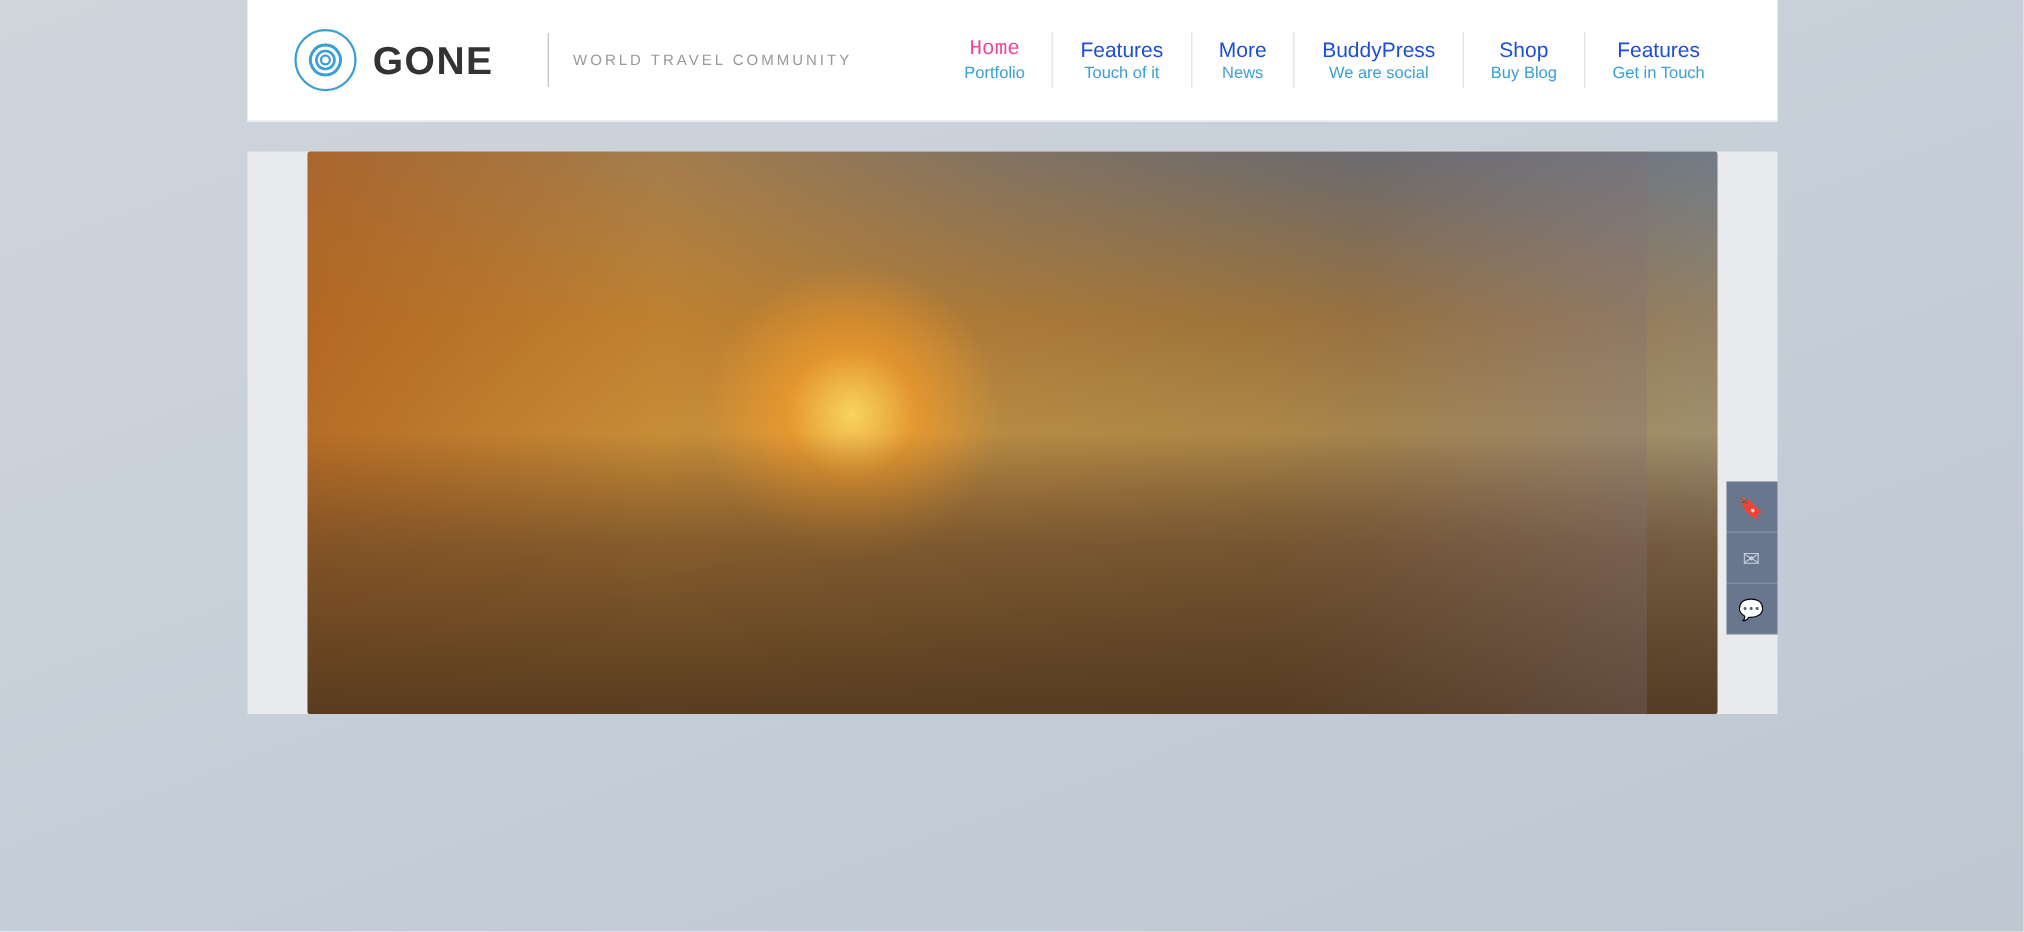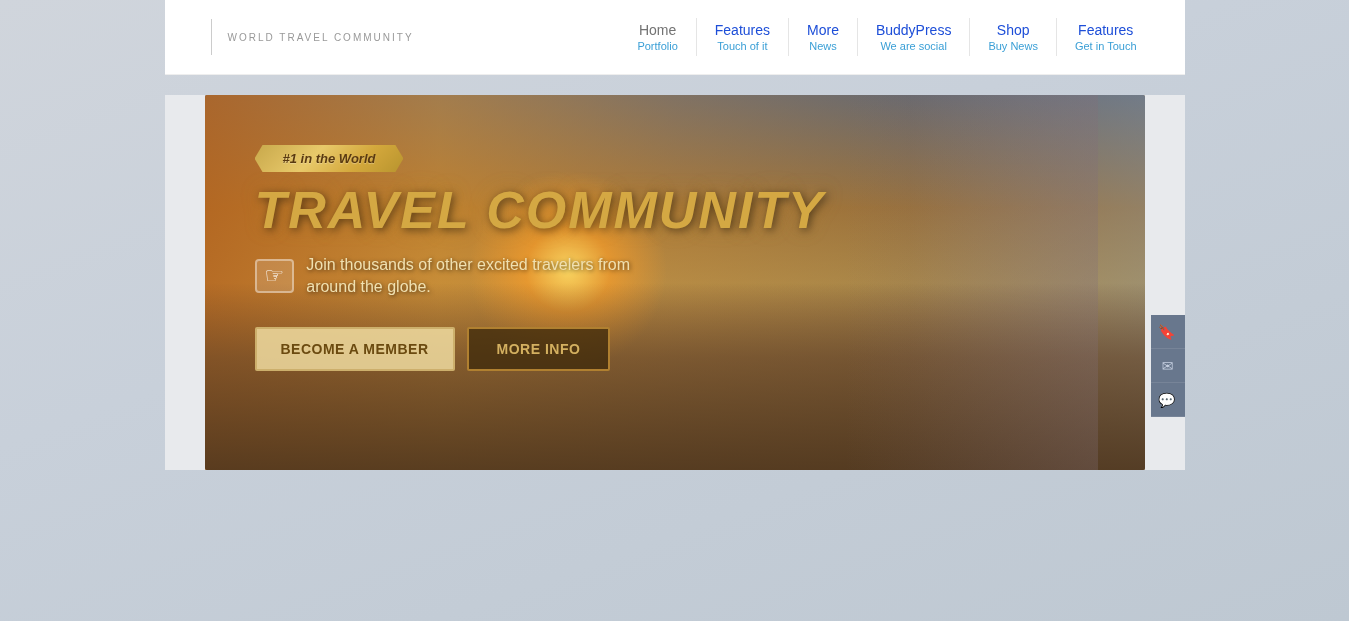--- a/index.html
+++ b/index.html
@@ -89,21 +89,22 @@
       border-right: none;
     }
 
     .nav-main {
       font-size: 14px;
       color: #1d4ed8;
       font-weight: 500;
     }
 
     .nav-main.active {
-      color: #737373;
+      color: #ec4899;
+      font-family: Liberation Mono, monospace;
     }
 
     .nav-sub {
       font-size: 11px;
       color: #3a9fd6;
       margin-top: 2px;
     }
 
     
     .main-area {
@@ -325,20 +326,30 @@
     }
   </style>
 </head>
 <body>
 
 <div class="page-wrapper">
 
   <div class="header-container">
     <div class="header">
 
+      <div class="logo-area">
+
+        <svg class="logo-icon" viewBox="0 0 44 44" xmlns="http://www.w3.org/2000/svg">
+          <circle cx="22" cy="22" r="20" fill="none" stroke="#3a9fd6" stroke-width="1.5"></circle>
+          <path d="M22 22 m0 -10 a10 10 0 1 1 -0.1 0" fill="none" stroke="#3a9fd6" stroke-width="2" stroke-linecap="round"></path>
+          <path d="M22 22 m0 -6 a6 6 0 1 1 -0.1 0" fill="none" stroke="#3a9fd6" stroke-width="1.8" stroke-linecap="round"></path>
+          <path d="M22 22 m0 -3 a3 3 0 1 1 -0.1 0" fill="none" stroke="#3a9fd6" stroke-width="1.5" stroke-linecap="round"></path>
+        </svg>
+        <span class="logo-text">GONE</span>
+      </div>
 
       <div class="logo-divider"></div>
       <span class="logo-tagline">WORLD TRAVEL COMMUNITY</span>
 
       <nav>
         <a class="nav-item" href="#">
           <span class="nav-main active">Home</span>
           <span class="nav-sub">Portfolio</span>
         </a>
         <a class="nav-item" href="#">
@@ -348,58 +359,39 @@
         <a class="nav-item" href="#">
           <span class="nav-main">More</span>
           <span class="nav-sub">News</span>
         </a>
         <a class="nav-item" href="#">
           <span class="nav-main">BuddyPress</span>
           <span class="nav-sub">We are social</span>
         </a>
         <a class="nav-item" href="#">
           <span class="nav-main">Shop</span>
-          <span class="nav-sub">Buy News</span>
+          <span class="nav-sub">Buy Blog</span>
         </a>
         <a class="nav-item" href="#">
           <span class="nav-main">Features</span>
           <span class="nav-sub">Get in Touch</span>
         </a>
       </nav>
     </div>
   </div>
 
   <div class="main-area">
 
     <div class="hero-section">
       <div class="hero-bg">
         <div class="sun-glow"></div>
         <div class="terrain"></div>
         <div class="woman-area"></div>
       </div>
 
-      <div class="hero-content">
-
-        <div class="ribbon-container">
-          <span class="ribbon">#1 in the World</span>
-        </div>
-
-        <h1 class="hero-title">TRAVEL COMMUNITY</h1>
-
-        <div class="hero-subtitle-row">
-          <span class="hand-icon">☞</span>
-          <p class="hero-subtitle">Join thousands of other excited travelers from around the globe.</p>
-        </div>
-
-        <div class="hero-buttons">
-          <button class="btn-member">Become A Member</button>
-          <button class="btn-more">More info</button>
-        </div>
-
-      </div>
     </div>
 
     <div class="side-icons">
       <div class="side-icon-btn">
         <span>🔖</span>
       </div>
       <div class="side-icon-btn">
         <span>✉</span>
       </div>
       <div class="side-icon-btn">

